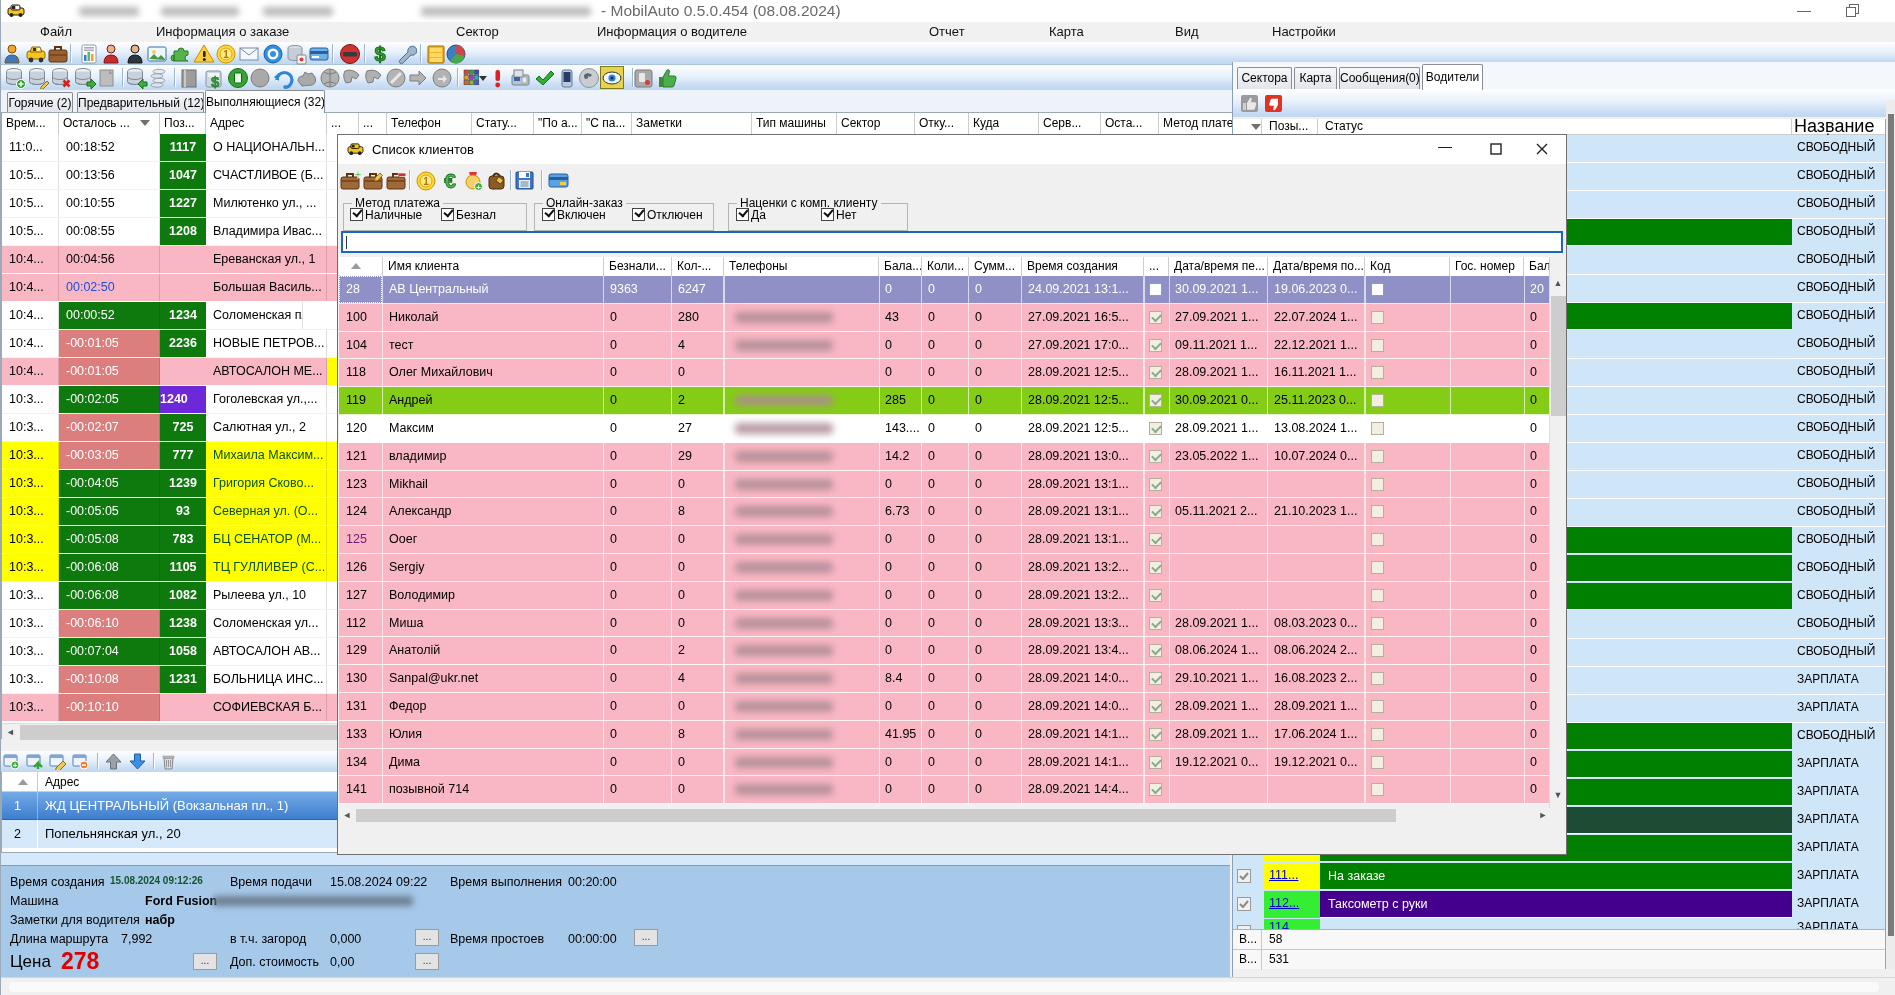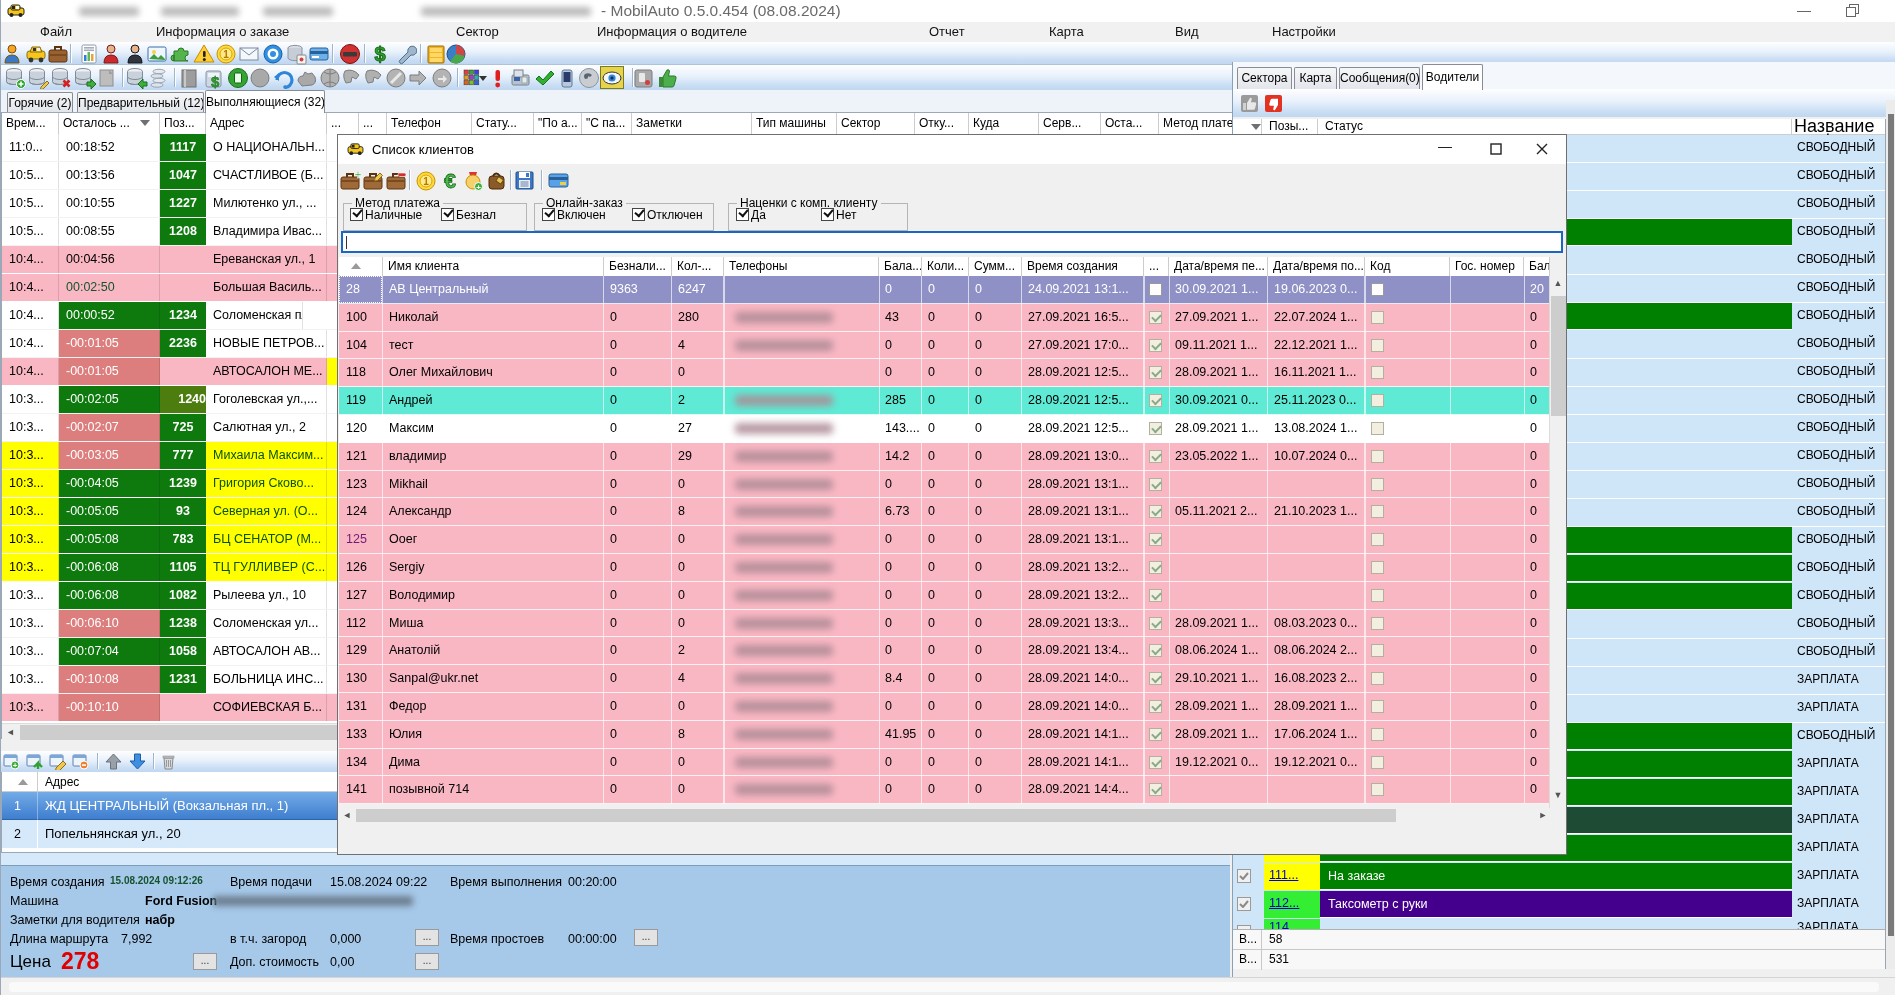--- a/index.html
+++ b/index.html
@@ -365,21 +365,21 @@
 <div class="cell" style="left:204px;top:0;width:121px;color:#000;border-right:1px solid rgba(0,0,0,0.12)">Владимира Ивас...</div>
 </div>
 <div class="abs" style="left:0;top:133.0px;width:1229px;height:28.0px;background:#f9b7c3;border-bottom:1px solid #fff">
 <div class="cell" style="left:0;top:0;width:57px;color:#000;border-right:1px solid rgba(0,0,0,0.12)">10:4...</div>
 <div class="cell" style="left:57px;top:0;width:101px;color:#000;border-right:1px solid rgba(0,0,0,0.12)">00:04:56</div>
 <div class="cell" style="left:158px;top:0;width:46px;border-right:1px solid rgba(0,0,0,0.12)"></div>
 <div class="cell" style="left:204px;top:0;width:121px;color:#000;border-right:1px solid rgba(0,0,0,0.12)">Ереванская ул., 1</div>
 </div>
 <div class="abs" style="left:0;top:161.0px;width:1229px;height:28.0px;background:#f9b7c3;border-bottom:1px solid #fff">
 <div class="cell" style="left:0;top:0;width:57px;color:#000;border-right:1px solid rgba(0,0,0,0.12)">10:4...</div>
-<div class="cell" style="left:57px;top:0;width:101px;color:#14532d;border-right:1px solid rgba(0,0,0,0.12)">00:02:50</div>
+<div class="cell" style="left:57px;top:0;width:101px;color:#1d4ed8;border-right:1px solid rgba(0,0,0,0.12)">00:02:50</div>
 <div class="cell" style="left:158px;top:0;width:46px;border-right:1px solid rgba(0,0,0,0.12)"></div>
 <div class="cell" style="left:204px;top:0;width:121px;color:#000;border-right:1px solid rgba(0,0,0,0.12)">Большая Василь...</div>
 </div>
 <div class="abs" style="left:0;top:189.0px;width:1229px;height:28.0px;background:#ffffff;border-bottom:1px solid #f2f2f2">
 <div class="cell" style="left:0;top:0;width:57px;color:#000;border-right:1px solid rgba(0,0,0,0.12)">10:4...</div>
 <div class="cell" style="left:57px;top:0;width:101px;background:#0e7a0e;color:#fff;border-right:1px solid rgba(0,0,0,0.12)">00:00:52</div>
 <div class="cell" style="left:158px;top:0;width:46px;background:#0e7a0e;color:#fff;font-weight:bold;text-align:center;padding-left:0">1234</div>
 <div class="cell" style="left:204px;top:0;width:97px;color:#000;border-right:1px solid rgba(0,0,0,0.12)">Соломенская пл...</div>
 </div>
 <div class="abs" style="left:0;top:217.0px;width:1229px;height:28.0px;background:#ffffff;border-bottom:1px solid #f2f2f2">
@@ -391,21 +391,21 @@
 <div class="abs" style="left:0;top:245.0px;width:1229px;height:28.0px;background:#f9b7c3;border-bottom:1px solid #fff">
 <div class="cell" style="left:0;top:0;width:57px;color:#000;border-right:1px solid rgba(0,0,0,0.12)">10:4...</div>
 <div class="cell" style="left:57px;top:0;width:101px;background:#dd7e7e;color:#fff;border-right:1px solid rgba(0,0,0,0.12)">-00:01:05</div>
 <div class="cell" style="left:158px;top:0;width:46px;border-right:1px solid rgba(0,0,0,0.12)"></div>
 <div class="cell" style="left:204px;top:0;width:121px;color:#000;border-right:1px solid rgba(0,0,0,0.12)">АВТОСАЛОН МЕ...</div>
 <div class="abs" style="left:325px;top:0;width:32px;height:100%;background:#ffff00"></div>
 </div>
 <div class="abs" style="left:0;top:273.0px;width:1229px;height:28.0px;background:#ffffff;border-bottom:1px solid #f2f2f2">
 <div class="cell" style="left:0;top:0;width:57px;color:#000;border-right:1px solid rgba(0,0,0,0.12)">10:3...</div>
 <div class="cell" style="left:57px;top:0;width:101px;background:#0e7a0e;color:#fff;border-right:1px solid rgba(0,0,0,0.12)">-00:02:05</div>
-<div class="cell" style="left:158px;top:0;width:46px;background:#4d7c0f;color:#fff;font-weight:bold;text-align:right;padding-left:0">1240</div>
+<div class="cell" style="left:158px;top:0;width:46px;background:#6d28d9;color:#fff;font-weight:bold;text-align:left;padding-left:0">1240</div>
 <div class="cell" style="left:204px;top:0;width:121px;color:#000;border-right:1px solid rgba(0,0,0,0.12)">Гоголевская ул.,...</div>
 </div>
 <div class="abs" style="left:0;top:301.0px;width:1229px;height:28.0px;background:#ffffff;border-bottom:1px solid #f2f2f2">
 <div class="cell" style="left:0;top:0;width:57px;color:#000;border-right:1px solid rgba(0,0,0,0.12)">10:3...</div>
 <div class="cell" style="left:57px;top:0;width:101px;background:#dd7e7e;color:#fff;border-right:1px solid rgba(0,0,0,0.12)">-00:02:07</div>
 <div class="cell" style="left:158px;top:0;width:46px;background:#0e7a0e;color:#fff;font-weight:bold;text-align:center;padding-left:0">725</div>
 <div class="cell" style="left:204px;top:0;width:121px;color:#000;border-right:1px solid rgba(0,0,0,0.12)">Салютная ул., 2</div>
 </div>
 <div class="abs" style="left:0;top:329.0px;width:1229px;height:28.0px;background:#ffff00;border-bottom:1px solid #fff">
 <div class="cell" style="left:0;top:0;width:57px;color:#000;border-right:1px solid rgba(0,0,0,0.12)">10:3...</div>
@@ -939,21 +939,21 @@
 <div class="abs" style="left:385px;top:0;width:1px;height:100%;background:rgba(255,255,255,0.65)"></div>
 <div class="abs" style="left:540px;top:0;width:1px;height:100%;background:rgba(255,255,255,0.65)"></div>
 <div class="abs" style="left:805px;top:0;width:1px;height:100%;background:rgba(255,255,255,0.65)"></div>
 <div class="abs" style="left:830px;top:0;width:1px;height:100%;background:rgba(255,255,255,0.65)"></div>
 <div class="abs" style="left:1026px;top:0;width:1px;height:100%;background:rgba(255,255,255,0.65)"></div>
 <div class="abs" style="left:1111px;top:0;width:1px;height:100%;background:rgba(255,255,255,0.65)"></div>
 <div class="abs" style="left:1185px;top:0;width:1px;height:100%;background:rgba(255,255,255,0.65)"></div>
 <div class="ccb chk" style="left:810px;top:7px"></div>
 <div class="ccb" style="left:1032px;top:7px"></div>
 </div>
-<div class="abs" style="left:1px;top:252.2px;width:1210px;height:27.8px;background:#5eead4;color:#000;border-bottom:1px solid rgba(255,255,255,0.8)">
+<div class="abs" style="left:1px;top:252.2px;width:1210px;height:27.8px;background:#84cc16;color:#000;border-bottom:1px solid rgba(255,255,255,0.8)">
 <div class="dcell" style="left:1px;top:0;width:43px;height:27.8px;color:#000">119</div>
 <div class="dcell" style="left:44px;top:0;width:221px;height:27.8px;color:#000">Андрей</div>
 <div class="dcell" style="left:265px;top:0;width:68px;height:27.8px;color:#000">0</div>
 <div class="dcell" style="left:333px;top:0;width:52px;height:27.8px;color:#000">2</div>
 <div class="dcell" style="left:540px;top:0;width:43px;height:27.8px;color:#000">285</div>
 <div class="dcell" style="left:583px;top:0;width:47px;height:27.8px;color:#000">0</div>
 <div class="dcell" style="left:630px;top:0;width:53px;height:27.8px;color:#000">0</div>
 <div class="dcell" style="left:683px;top:0;width:122px;height:27.8px;color:#000">28.09.2021 12:5...</div>
 <div class="dcell" style="left:830px;top:0;width:99px;height:27.8px;color:#000">30.09.2021 0...</div>
 <div class="dcell" style="left:929px;top:0;width:97px;height:27.8px;color:#000">25.11.2023 0...</div>

